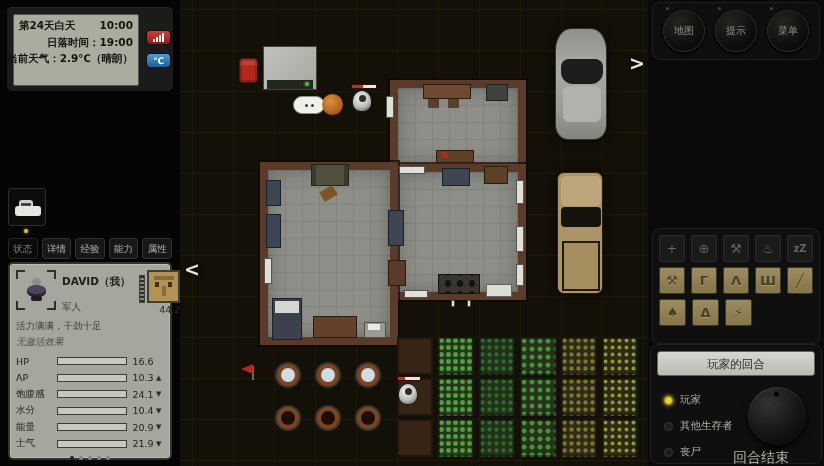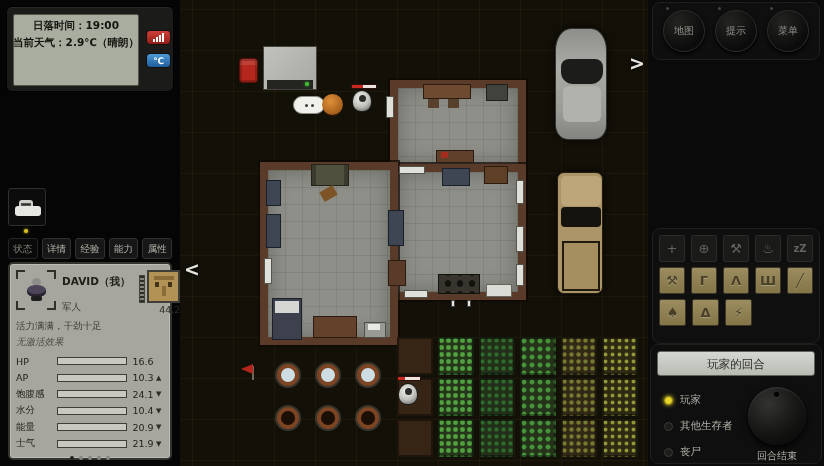--- a/index.html
+++ b/index.html
@@ -4,21 +4,21 @@
 <style>
   * { margin:0; padding:0; box-sizing:border-box; }
   html,body { width:824px; height:466px; overflow:hidden; background:#000; }
   body { font-family:"DejaVu Sans","Liberation Sans",sans-serif; position:relative; }
 
   
   .left-col { position:absolute; left:0; top:0; width:180px; height:466px; background:#050505; z-index:10; }
 
   .info-panel { position:absolute; left:6px; top:6px; width:168px; height:86px; background:#1b1b1a; border:1px solid #000; border-radius:6px; box-shadow:inset 0 1px 0 rgba(255,255,255,0.06); }
   .lcd { position:absolute; left:6px; top:7px; width:126px; height:72px; background:#a9ada0; border:1px solid #55554d; border-radius:2px; padding:2px 5px; color:#14140e; font-size:10.5px; font-weight:bold; }
-  .lcd-row { display:flex; justify-content:center; line-height:16.5px; white-space:nowrap; }
+  .lcd-row { display:flex; justify-content:flex-end; line-height:16.5px; white-space:nowrap; }
   .lcd-row.first { justify-content:space-between; }
   .side-btn { position:absolute; left:139px; width:25px; height:15px; border-radius:4px; border:1px solid #111; display:flex; align-items:center; justify-content:center; cursor:pointer; }
   .btn-red { top:23px; background:linear-gradient(#d04038,#8f1d16); }
   .btn-blue { top:46px; background:linear-gradient(#4f9ad8,#1d5d9a); color:#fff; font-size:9px; font-weight:bold; }
   .sig { display:flex; align-items:flex-end; gap:1px; height:9px; }
   .sig i { display:block; width:2px; background:#fff; }
   .sig i:nth-child(1){height:3px}.sig i:nth-child(2){height:5px}.sig i:nth-child(3){height:7px}.sig i:nth-child(4){height:9px}
 
   .vehicle-btn { position:absolute; left:8px; top:188px; width:38px; height:38px; background:#0c0c0c; border:1px solid #2f2f2c; border-radius:3px; cursor:pointer; }
   .car-ico { position:absolute; left:6px; top:11px; width:26px; height:16px; }
@@ -128,29 +128,33 @@
   .act-btn.small-txt { font-size:10px; font-weight:bold; }
   .rp-bottom { left:2px; top:344px; width:172px; height:120px; }
   .turn-bar { margin:6px 6px 0; height:25px; line-height:24px; text-align:center; font-size:11.5px; color:#2e2e28; background:linear-gradient(#d4d8d0,#b7bbb3); border:1px solid #62625a; border-radius:3px; cursor:pointer; white-space:nowrap; }
   .legend { position:absolute; left:13px; top:48px; }
   .leg-item { display:flex; align-items:center; gap:7px; margin-bottom:12px; }
   .leg-dot { width:9px; height:9px; border-radius:50%; background:#1d1d1b; border:1px solid #3a3a36; }
   .leg-dot.player { background:#e8d52a; border-color:#8a7d14; box-shadow:0 0 4px #e8d52a; }
   .leg-label { font-size:10.5px; color:#b2b2aa; white-space:nowrap;text-align:center; }
   .knob { position:absolute; right:15px; top:42px; width:58px; height:58px; border-radius:50%; background:radial-gradient(circle at 35% 28%,#333331,#151514 55%,#040404); box-shadow:0 3px 7px #000, inset 0 1px 2px rgba(255,255,255,0.1); cursor:pointer; }
   .knob .kd { position:absolute; left:26px; top:5px; width:5px; height:5px; border-radius:50%; background:#060606; box-shadow:inset 0 1px 1px #000, 0 1px 0 rgba(255,255,255,0.06); }
-  .end-label { position:absolute; right:12px; top:104px; width:64px; text-align:center; font-size:10px; color:#b2b2aa; white-space:nowrap; }
+  .end-label { position:absolute; right:24px; top:104px; width:64px; text-align:left; font-size:14px; color:#b2b2aa; white-space:nowrap; }
 </style>
 </head>
 <body>
 
 <div class="left-col">
 
   <div class="info-panel">
     <div class="lcd">
+      <div class="lcd-row first">
+        <span>第24天白天</span>
+        <span>10:00</span>
+      </div>
       <div class="lcd-row">
           <span>日落时间：19:00</span>
         </div>
       <div class="lcd-row">
           <span>当前天气：2.9℃（晴朗）</span>
         </div>
     </div>
     <div class="side-btn btn-red">
       <span class="sig">
           <i></i>

